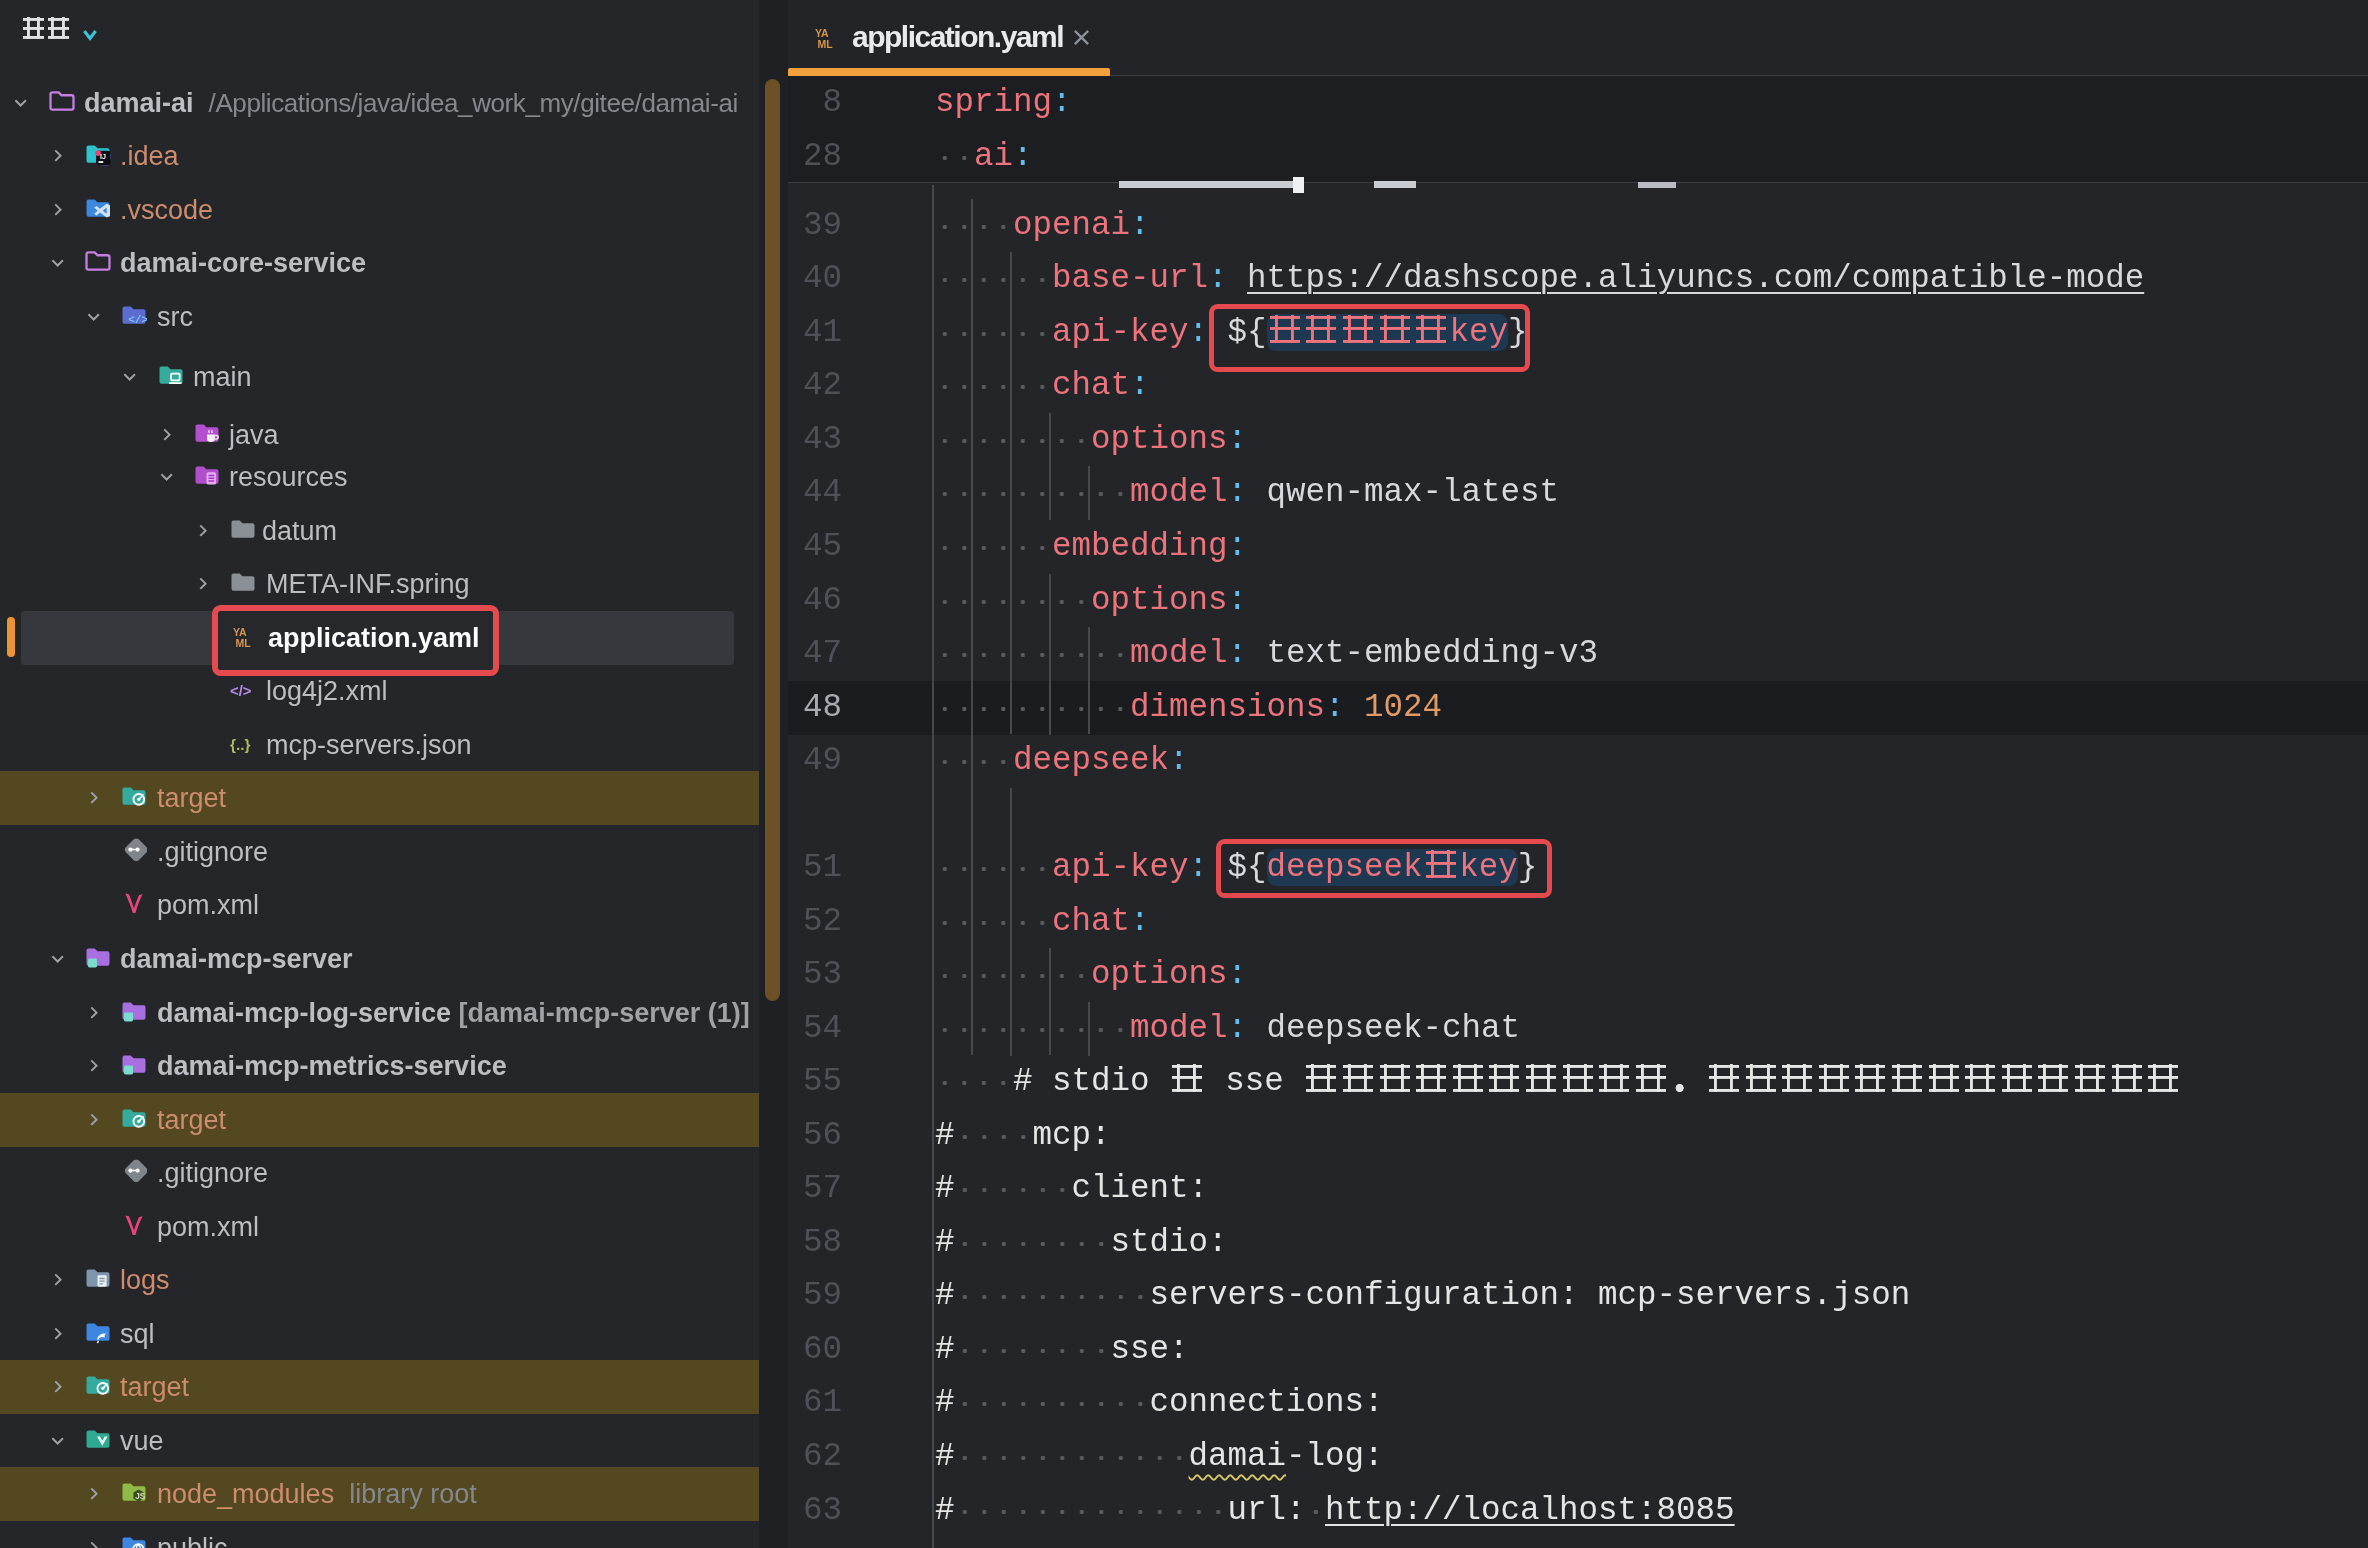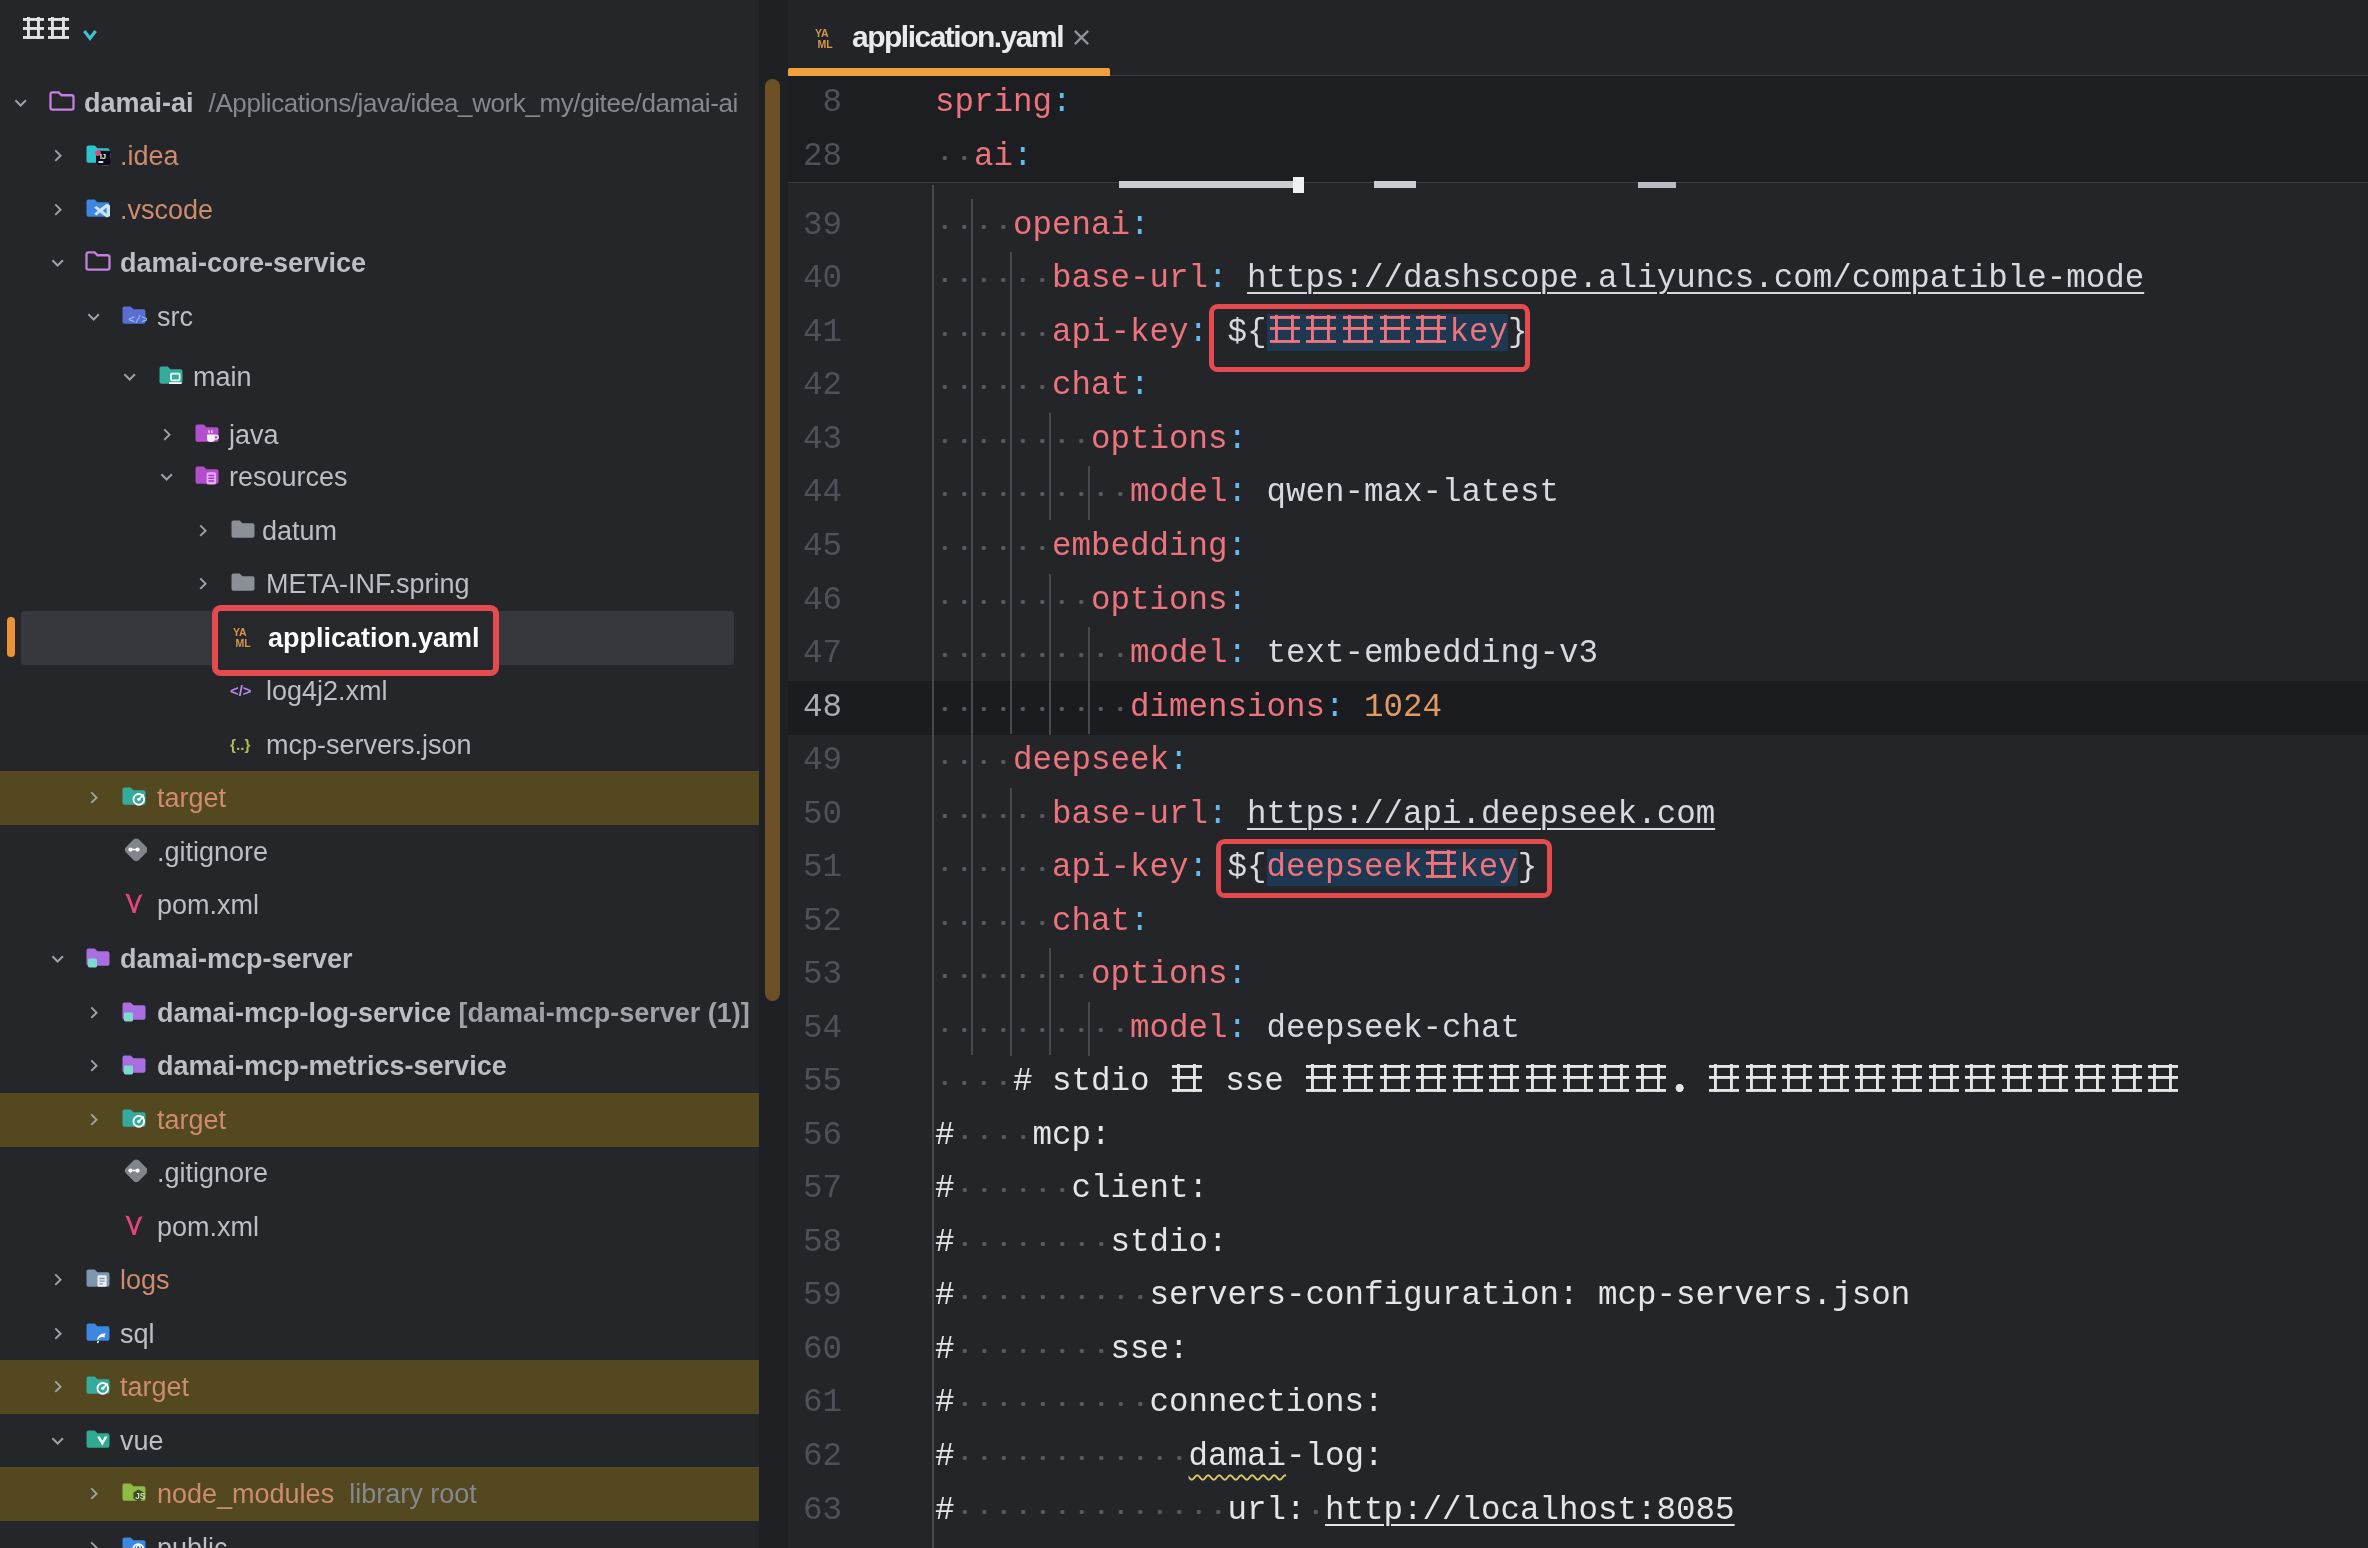--- a/index.html
+++ b/index.html
@@ -13,21 +13,21 @@
 .gray{color:#85888e}
 .olive{background:#53481f}
 .ticon{position:absolute;top:50%;transform:translateY(-50%)}
 .num{position:absolute;left:0;width:54px;text-align:right;font-family:"Liberation Mono",monospace;font-size:32.5px;color:#4e5258;line-height:54px}
 .code{position:absolute;left:147px;font-family:"Liberation Mono",monospace;font-size:32.5px;line-height:54px;white-space:pre;color:#d4d7dc}
 .crow{position:absolute;left:0;width:1581px;height:54px}
 .k{color:#ed737c}.c{color:#64bbee}.v{color:#d6d9de}.n{color:#e09a64}
 .u{text-decoration:underline;text-underline-offset:4.8px;text-decoration-thickness:1.9px}
 .cm{color:#e5e5e5;}
 .ws{display:inline-block;height:54px;vertical-align:top;background:radial-gradient(circle 1.9px at 9.8px 28px,#585c61 0 1.9px,transparent 2.5px) repeat-x;background-size:19.5px 54px}
-.sel{background:#1d3850;border-radius:0}
+.sel{background:#1d3850;border-radius:9px}
 .cj{display:inline-block;width:30px;height:28px;margin:0 3.3px;vertical-align:-1.9px;background-image:
  linear-gradient(currentColor,currentColor),linear-gradient(currentColor,currentColor),linear-gradient(currentColor,currentColor),
  linear-gradient(currentColor,currentColor),linear-gradient(currentColor,currentColor);
  background-size:100% 2.9px,100% 2.9px,100% 2.9px,2.9px 100%,2.9px 100%;
  background-position:0 1px,0 12.4px,0 25px,4.8px 0,21px 0;background-repeat:no-repeat}
 .cj.c2{width:21px;height:22px;margin:0 1.9px;background-position:0 1px,0 9.6px,0 19px,3.8px 0,14.3px 0}
 .cjc{display:inline-block;width:30px;height:28px;margin:0 3.3px;vertical-align:-1.9px;background:radial-gradient(circle 3.8px at 7.6px 24px,currentColor 0 3.8px,transparent 4.3px) no-repeat}
 .guide{position:absolute;width:2.4px;background:#46494e}
 .redbox{position:absolute;border:5.7px solid #e54b4e;border-radius:8.6px}
 </style></head><body>
@@ -437,24 +437,20 @@
       <span class="code"><span class="ws" style="width:195px"></span><span class="k">model</span><span class="c">:</span><span class="v"> text-embedding-v3</span></span>
     </div>
 <div class="crow" style="top:681px">
       <span class="num numcur">48</span>
       <span class="code"><span class="ws" style="width:195px"></span><span class="k">dimensions</span><span class="c">:</span><span class="n"> 1024</span></span>
     </div>
 <div class="crow" style="top:734px">
       <span class="num ">49</span>
       <span class="code"><span class="ws" style="width:78px"></span><span class="k">deepseek</span><span class="c">:</span></span>
     </div>
-<div class="crow" style="top:788px">
-      <span class="num ">50</span>
-      <span class="code"><span class="ws" style="width:117px"></span><span class="k">base-url</span><span class="c">:</span><span class="v"> </span><span class="v u">https://api.deepseek.com</span></span>
-    </div>
 <div class="crow" style="top:841px">
       <span class="num ">51</span>
       <span class="code"><span class="ws" style="width:117px"></span><span class="k">api-key</span><span class="c">:</span><span class="v"> ${</span><span class="sel k">deepseek<i class="cj"></i>key</span><span class="v">}</span></span>
     </div>
 <div class="crow" style="top:895px">
       <span class="num ">52</span>
       <span class="code"><span class="ws" style="width:117px"></span><span class="k">chat</span><span class="c">:</span></span>
     </div>
 <div class="crow" style="top:948px">
       <span class="num ">53</span>

